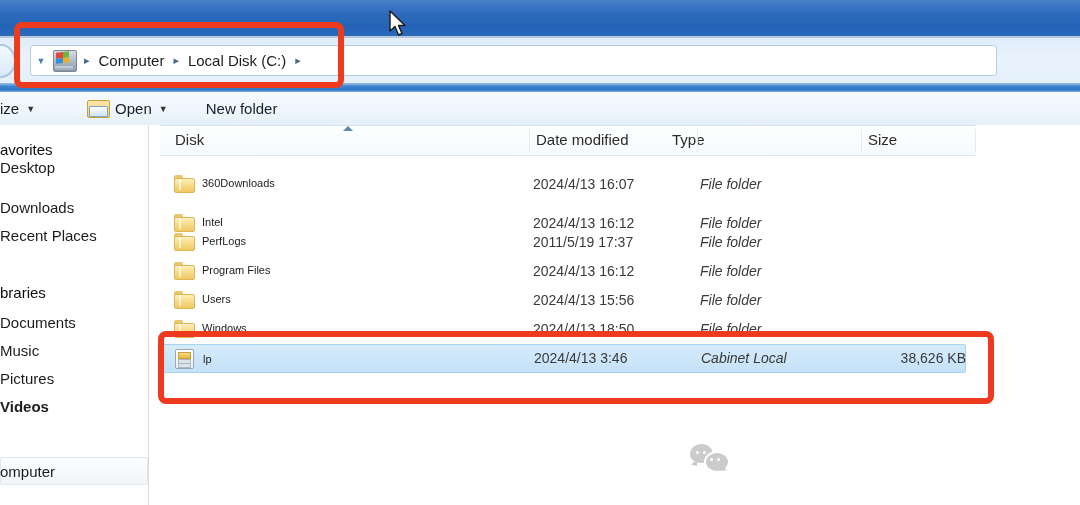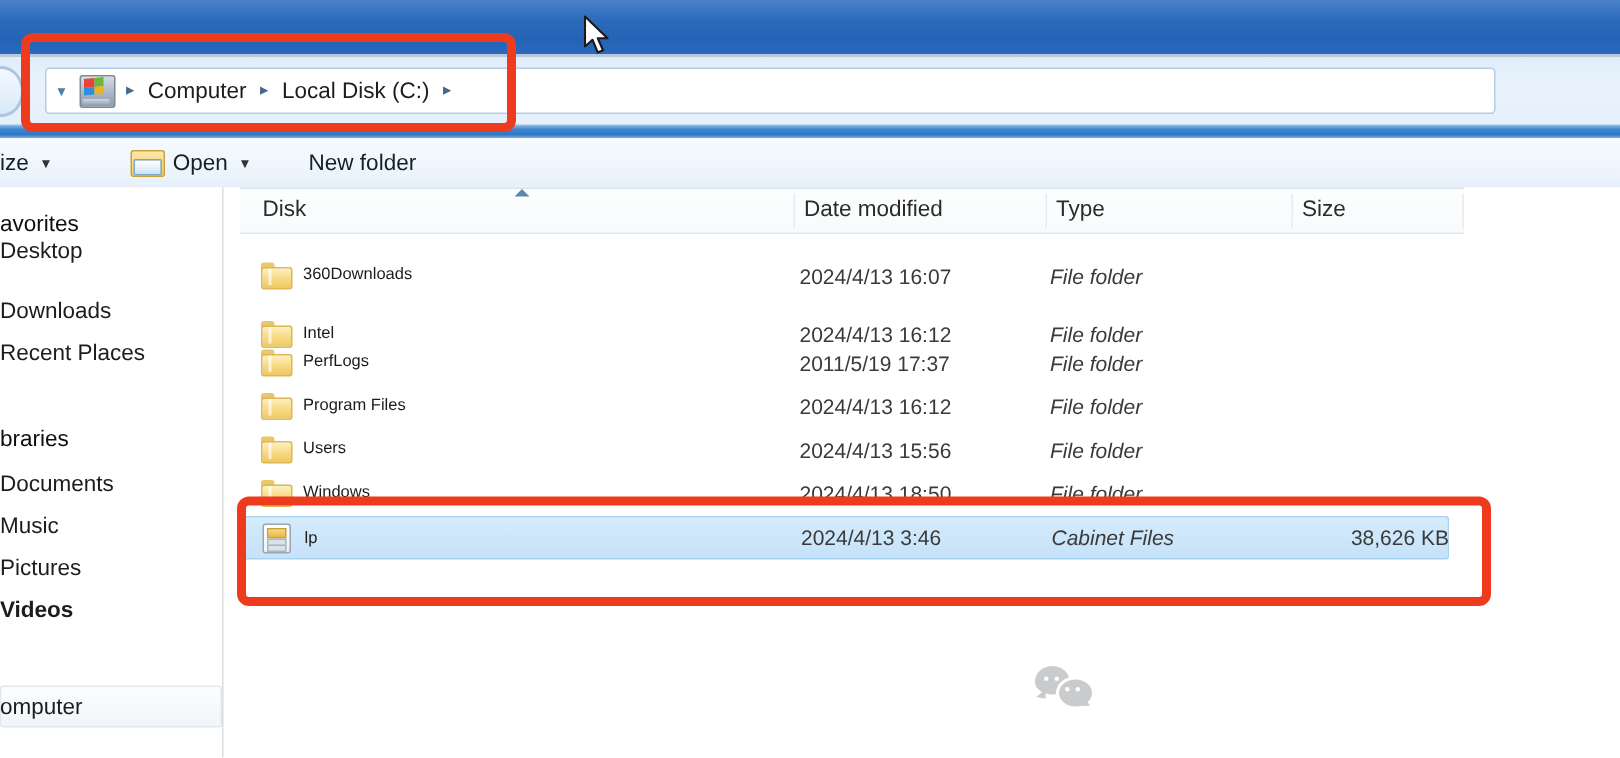--- a/index.html
+++ b/index.html
@@ -505,21 +505,21 @@
   <div class="nav-selected"></div>
   <div class="nav-item" style="position:absolute; left:0; top:459px;">omputer</div>
   <div class="nav-divider"></div>
 
   <div class="colhead-topline"></div>
   <div class="colhead"></div>
   <div class="colhead-botline"></div>
   <div class="sortmark"></div>
   <div class="colhead-cell" style="left:175px;">Disk</div>
   <div class="colhead-cell" style="left:536px;">Date modified</div>
-  <div class="colhead-cell" style="left:704px;text-align:right;">Type</div>
+  <div class="colhead-cell" style="left:672px;text-align:right;">Type</div>
   <div class="colhead-cell" style="left:868px;">Size</div>
   <div class="colsep" style="left:529px;"></div>
   <div class="colsep" style="left:697px;"></div>
   <div class="colsep" style="left:861px;"></div>
   <div class="colsep" style="left:975px;"></div>
 
   <div class="filelist">
 
     <div class="row" style="top:14px;">
       <span class="cell-name">
@@ -608,21 +608,21 @@
     <div class="row selected" style="top:187px; width:806px;">
       <span class="cell-name">
         <span class="cab-icon">
           <span class="band-top"></span>
             <span class="band-mid"></span>
             <span class="band-bot"></span>
         </span>
         <span>lp</span>
       </span>
       <span class="cell-date">2024/4/13 3:46</span>
-      <span class="cell-type">Cabinet Files</span>
+      <span class="cell-type">Cabinet Local</span>
       <span class="cell-size">38,626 KB</span>
     </div>
 
   </div>
 
   <div class="annot" id="annot-address"></div>
   <div class="annot" id="annot-file"></div>
 
   <svg class="cursor" viewBox="0 0 20 28">
     <polygon points="1,1 1,21 6,16.5 9.5,25 13,23.5 9.5,15.5 16,15.5" fill="#ffffff" stroke="#1a1a1a" stroke-width="1.4" stroke-linejoin="round"></polygon>

